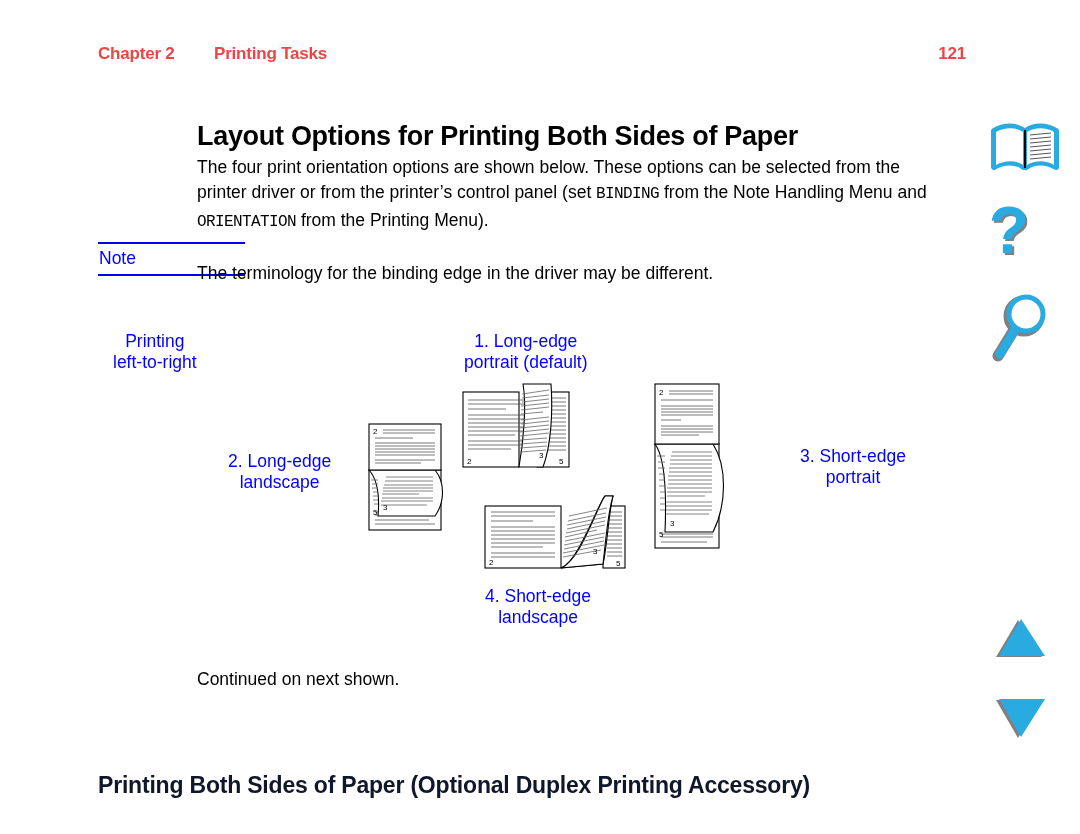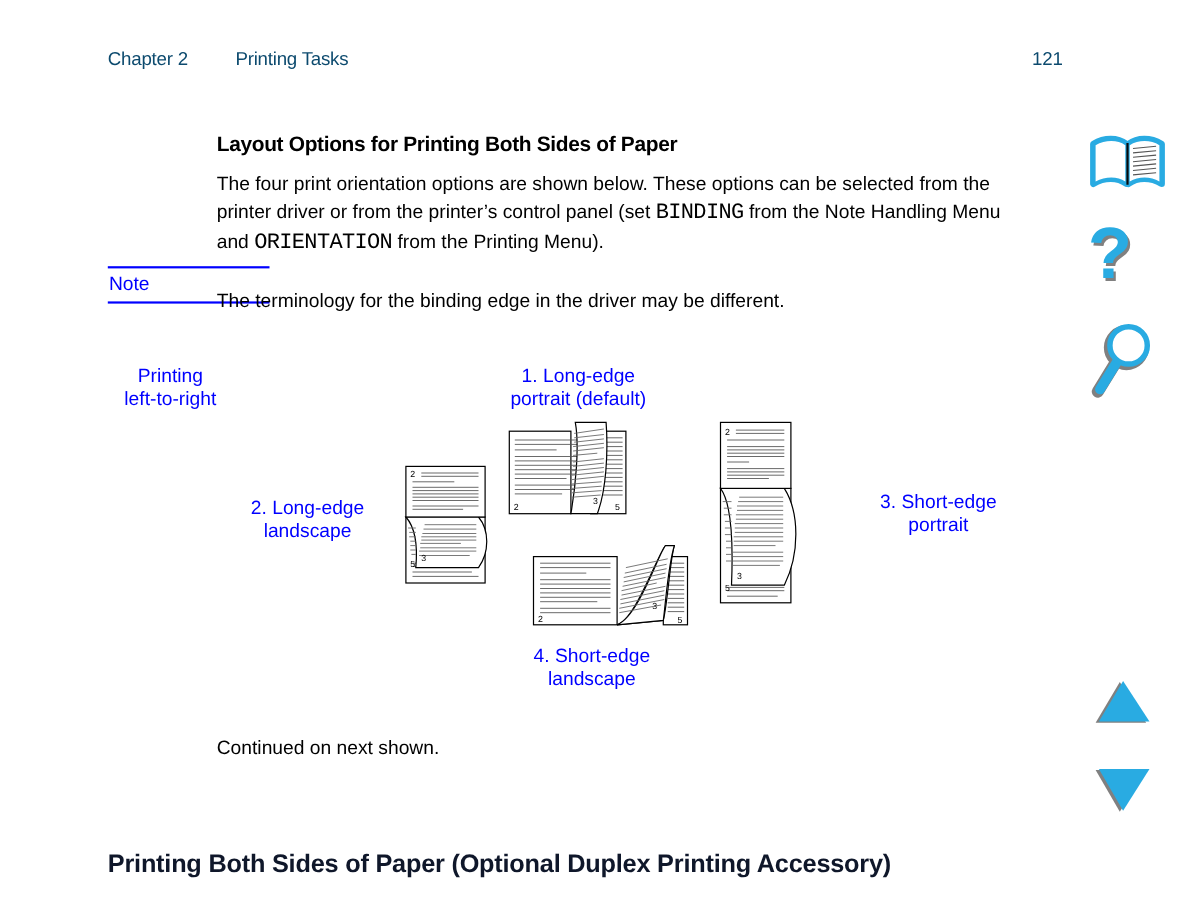--- a/index.html
+++ b/index.html
@@ -18,56 +18,56 @@
 
   
   #header {
     position: absolute;
     left: 98px;
     top: 44px;
     width: 868px;
     height: 24px;
   }
   .hdr-text {
-    color: #0c4a6e;
-    font-weight: normal;
+    color: #ef4444;
+    font-weight: bold;
     font-size: 17px;
     letter-spacing: -0.2px;
     white-space: nowrap;
   }
   #chapter-label { position: absolute; left: 0; top: 0; }
   #chapter-title { position: absolute; left: 116px; top: 0; }
   #page-number   { position: absolute; right: 0; top: 0; }
 
   
   #page-title {
     position: absolute;
     left: 197px;
     top: 89px;
-    font-size: 19px;
+    font-size: 27px;
     font-weight: bold;
     color: #000000;
     letter-spacing: -0.3px;
     white-space: nowrap;
     margin-top: 32px;
   }
 
   
   #intro-paragraph {
     position: absolute;
     left: 197px;
     top: 137px;
     width: 740px;
     font-size: 17.5px;
     line-height: 25.5px;
     color: #000000;
   }
   .mono {
     font-family: "Liberation Mono", "DejaVu Sans Mono", monospace;
-    font-size: 20px;
+    font-size: 16px;
     letter-spacing: -0.6px;
   }
 
   
   #note-block {
     position: absolute;
     left: 98px;
     top: 242px;
     width: 850px;
   }

